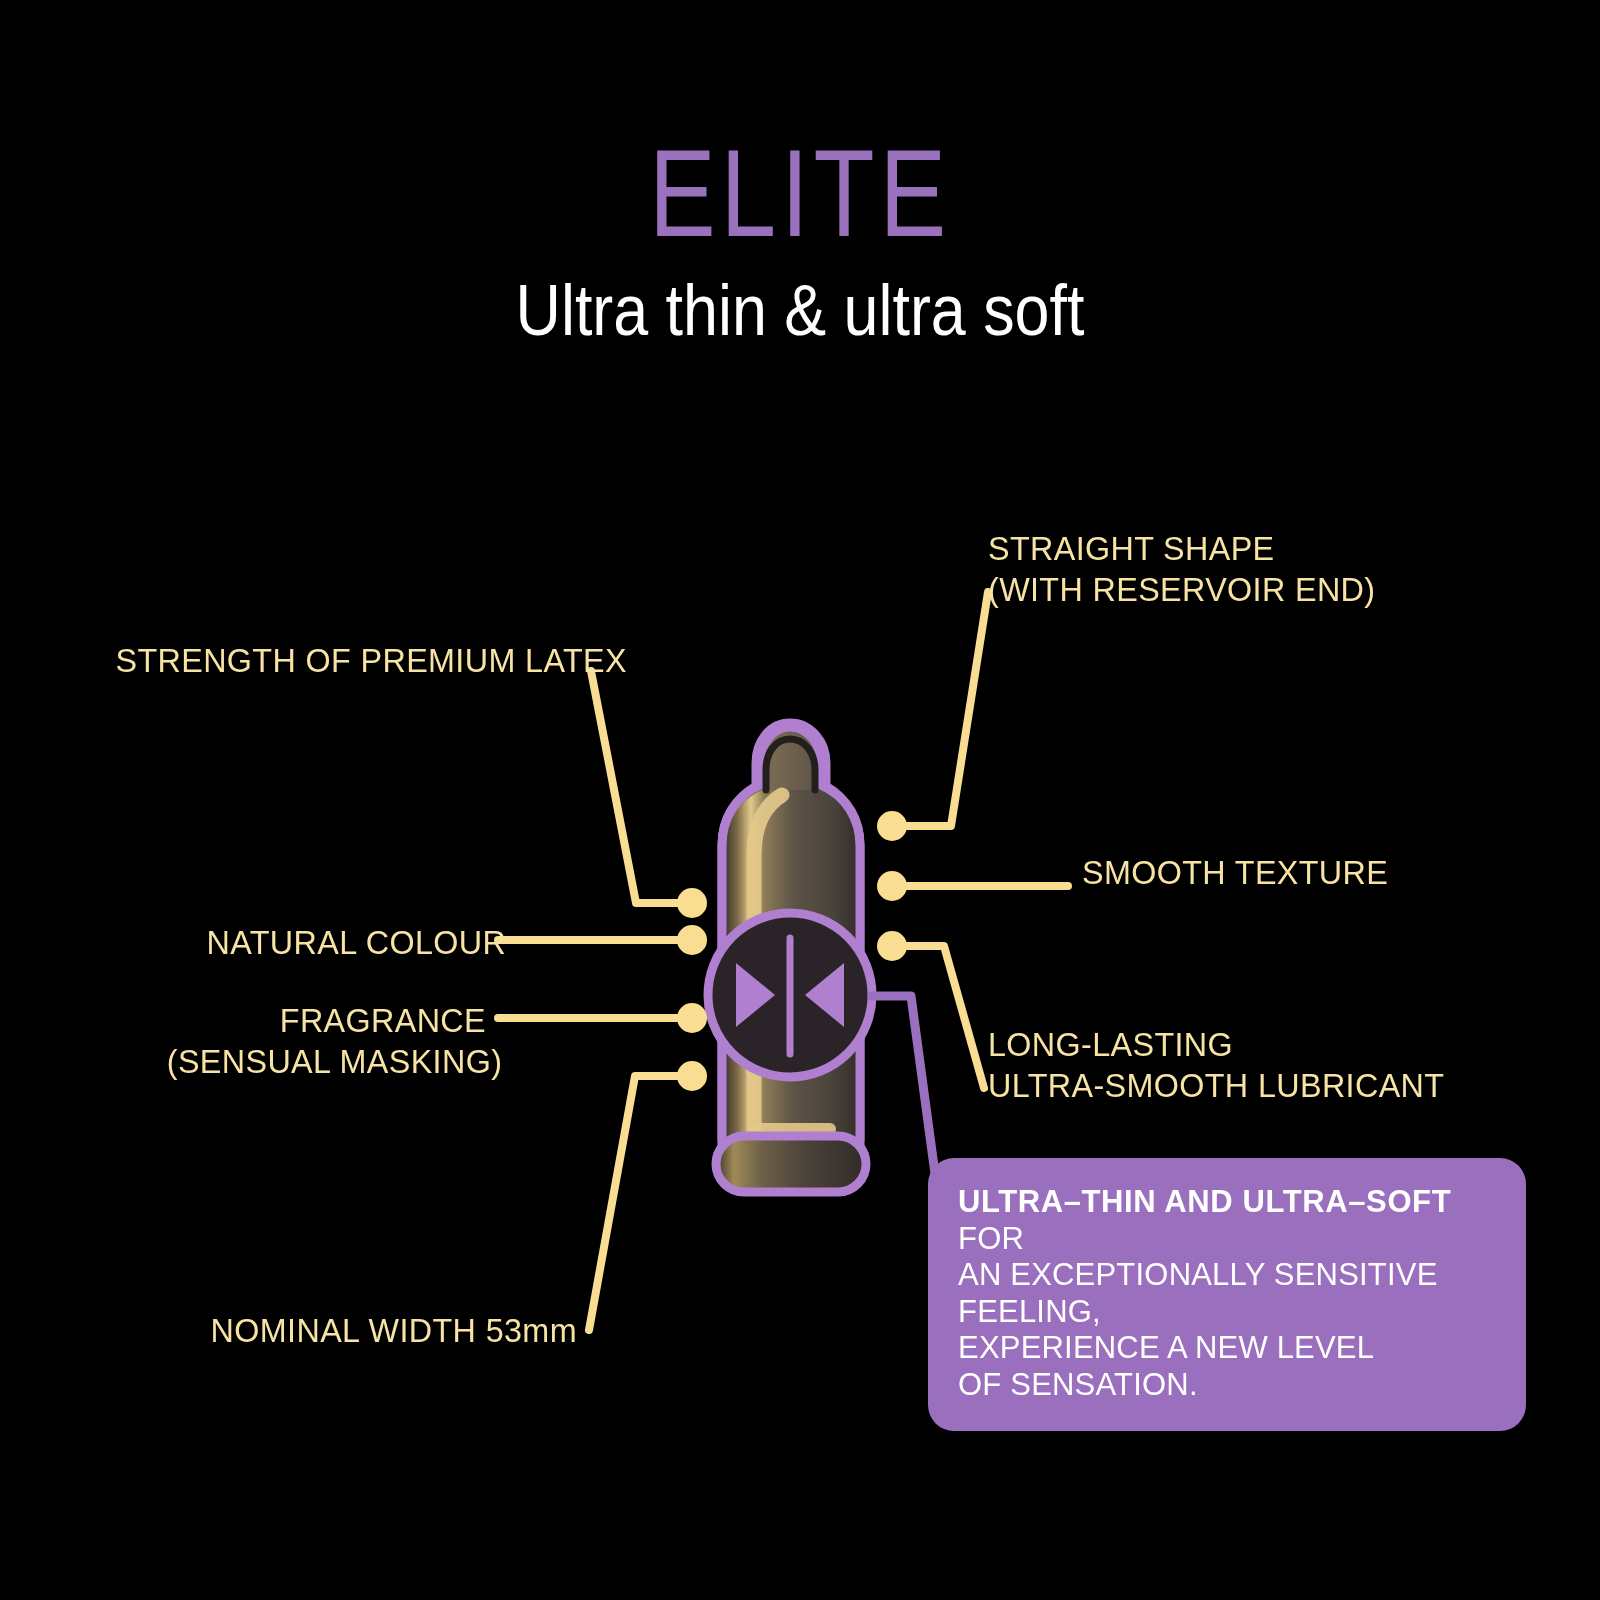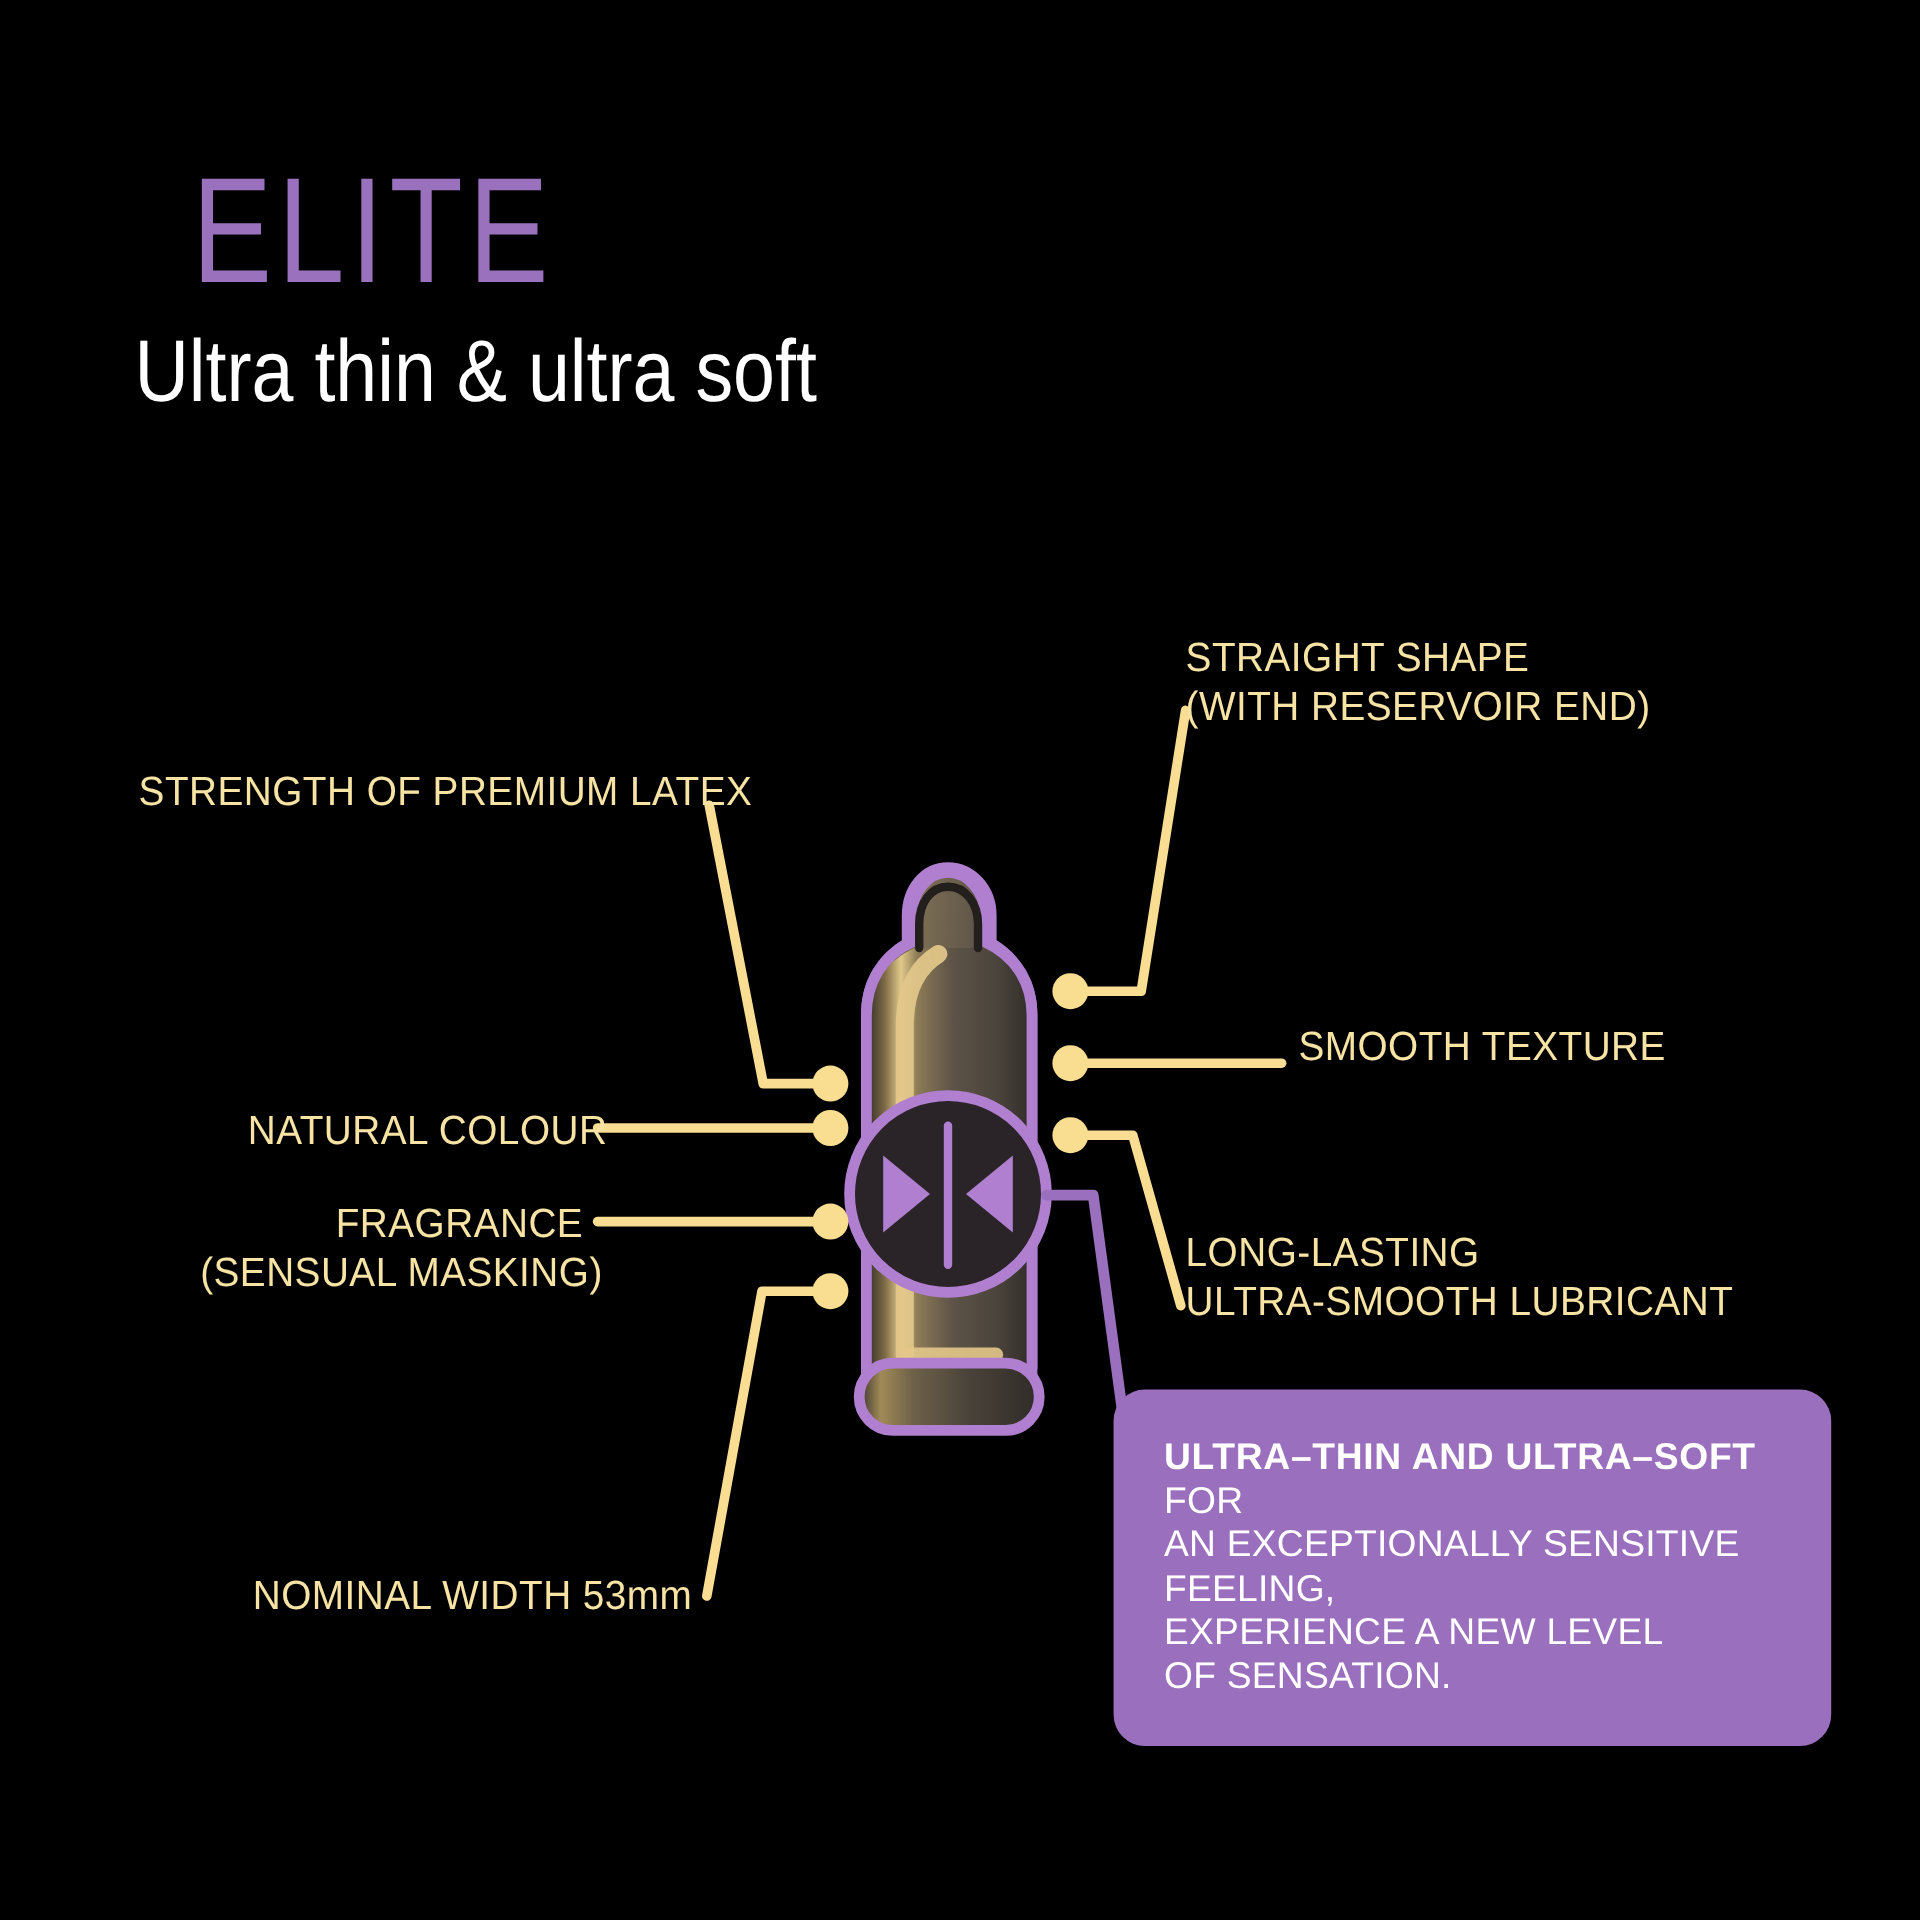--- a/index.html
+++ b/index.html
@@ -19,20 +19,21 @@
     height: 1600px;
     background: #000000;
   }
 
   
   .header {
     position: absolute;
     top: 0;
     left: 0;
     width: 1600px;
+    text-align: center;
     user-select: none;
   }
   .brand-title {
     margin: 0;
     padding-top: 130px;
     font-size: 125px;
     line-height: 1.0;
     font-weight: 400;
     letter-spacing: 6px;
     color: #9a71bd;
@@ -94,21 +95,21 @@
     padding: 22px 26px 24px 26px;
     background: #9a6fbd;
     border-radius: 26px;
     color: #ffffff;
     font-size: 31px;
     line-height: 1.18;
     letter-spacing: 0.2px;
     user-select: none;
   }
   #callout .lead { font-weight: 700; letter-spacing: 0.6px; }
-  #callout p { margin: 16px; white-space: pre-line; }
+  #callout p { margin: 4px; white-space: pre-line; }
 </style>
 </head>
 <body>
 
 <div id="stage">
 
   <div class="header">
     <div class="brand-title">ELITE</div>
     <div class="brand-tagline">Ultra thin &amp; ultra soft</div>
   </div>

